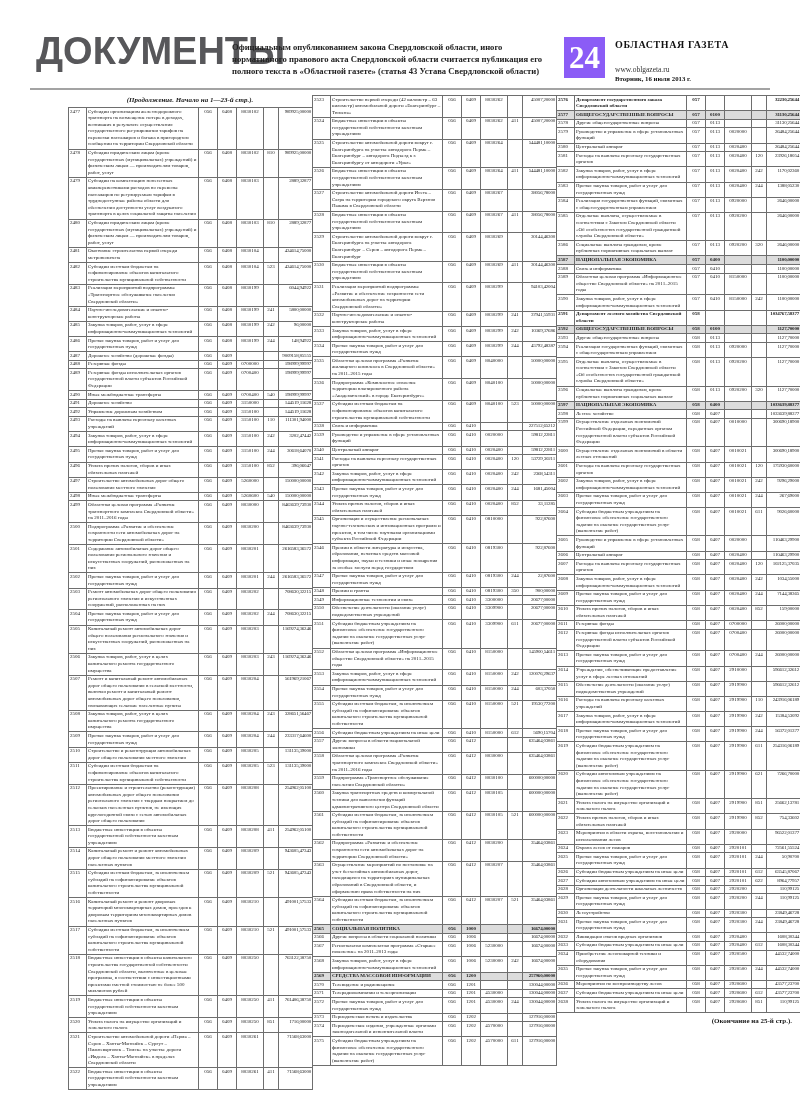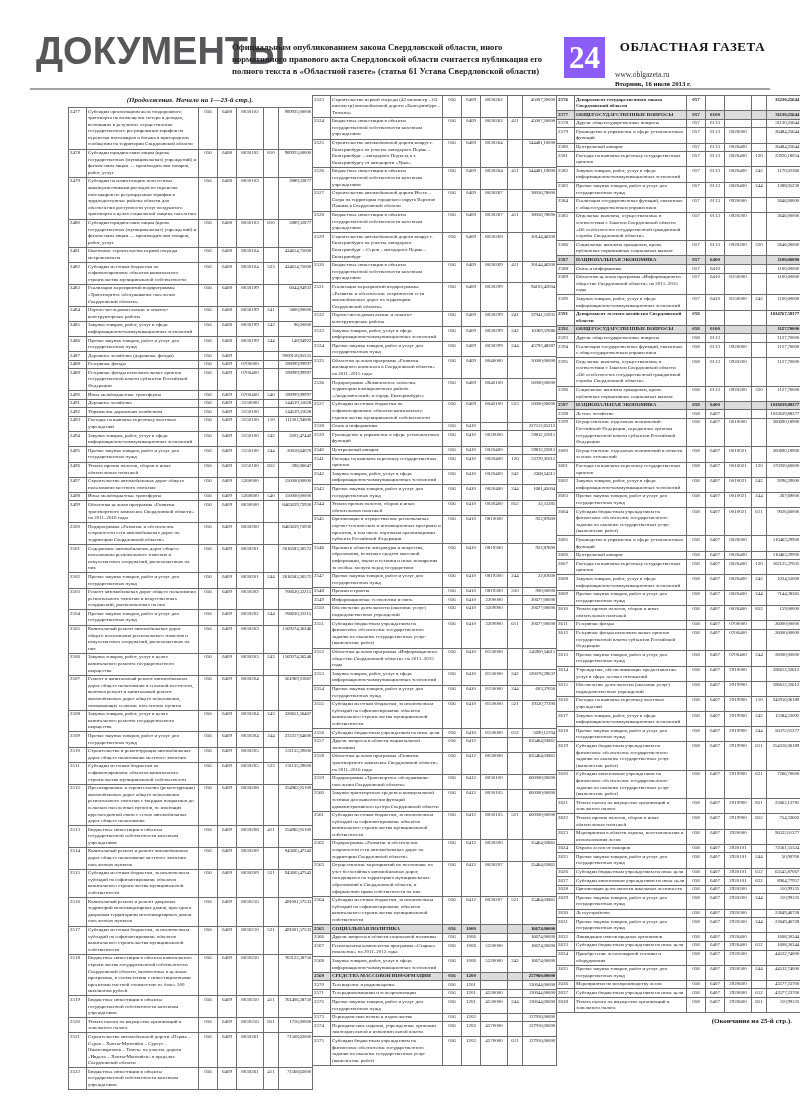--- a/index.html
+++ b/index.html
@@ -2,42 +2,42 @@
 <html><head>
 <meta charset="utf-8">
 <style>
   html,body{margin:0;padding:0;}
   body{width:800px;height:1108px;background:#ffffff;font-family:"Liberation Serif",serif;color:#1a1a1a;overflow:hidden;position:relative;}
   .header{position:relative;height:58px;margin:30px 30px 0 30px;border-bottom:2px solid #a3a3a3;}
   .masthead-title{position:absolute;left:6px;top:2px;font-family:"Liberation Sans",sans-serif;font-size:38px;font-weight:bold;letter-spacing:0px;color:#57575a;line-height:1;}
   .notice{position:absolute;left:202px;top:11px;width:318px;font-size:8.6px;font-weight:bold;line-height:1.4;color:#222;}
   .pagebox{position:absolute;left:534px;top:7px;width:41px;height:41px;background:#8b5cf6;color:#fff;font-size:31px;font-weight:bold;text-align:center;line-height:41px;font-family:"Liberation Serif",serif;}
   .gazette{position:absolute;left:585px;top:9px;width:155px;}
-  .gazette-name{font-size:13px;font-weight:bold;letter-spacing:0.6px;color:#111;text-align:center;}
+  .gazette-name{font-size:10px;font-weight:bold;letter-spacing:0.6px;color:#111;}
   .gazette-url{font-size:7.5px;color:#333;margin-top:15px;}
   .gazette-date{font-size:6.8px;font-weight:bold;color:#111;margin-top:1px;}
   .cols{display:flex;gap:0;margin:5px 30px 0 30px;align-items:flex-start;padding-left:38px;}
   .colwrap{width:244px;flex:0 0 244px;}
   .cont-note{text-align:center;font-size:7px;font-weight:bold;font-style:italic;margin:1px 0 3px 0;}
   .end-note{text-align:right;font-size:7px;font-weight:bold;margin:4px 8px 0 0;}
   table.budget{width:244px;border-collapse:collapse;table-layout:fixed;}
   table.budget td{border:0.7px solid #6e6e6e;padding:0.5px 1px;font-size:5px;line-height:1.32;vertical-align:top;word-wrap:break-word;color:#222;}
   td.c-n{text-align:left;font-size:4.8px;}
   td.c-a,td.c-b,td.c-c,td.c-d{text-align:center;font-size:4.8px;}
   td.c-amt{text-align:right;vertical-align:bottom;font-size:4.7px;letter-spacing:-0.2px;white-space:nowrap;}
   tr.section td{background:#dcdcdc;font-weight:bold;}
   tr.dept td{font-weight:bold;}
   .spacer-col2{height:0;}
 </style>
 </head>
 <body>
 
 <div class="header">
   <div class="masthead-title">ДОКУМЕНТЫ</div>
-  <div class="notice"><span>Официальным опубликованием закона Свердловской области, иного нормативного правового акта  Свердловской области считается публикация его полного текста в «Областной газете» </span><span style="font-weight:bold">(статья 61 Устава Свердловской области)</span></div>
+  <div class="notice"><span>Официальным опубликованием закона Свердловской области, иного нормативного правового акта  Свердловской области считается публикация его полного текста в «Областной газете» </span><span style="font-weight:bold">(статья 43 Устава Свердловской области)</span></div>
   <div class="pagebox">24</div>
   <div class="gazette">
     <div class="gazette-name">ОБЛАСТНАЯ ГАЗЕТА</div>
     <div class="gazette-url">www.oblgazeta.ru</div>
     <div class="gazette-date">Вторник, 16 июля 2013 г.</div>
   </div>
 </div>
 
 <div class="cols">
   <div class="colwrap">

